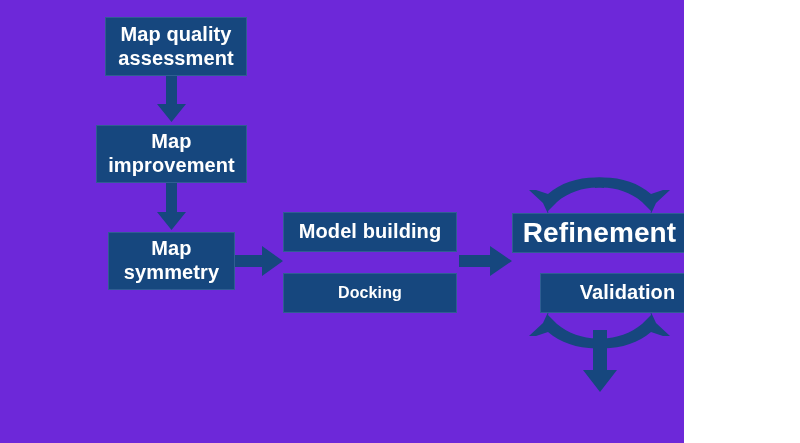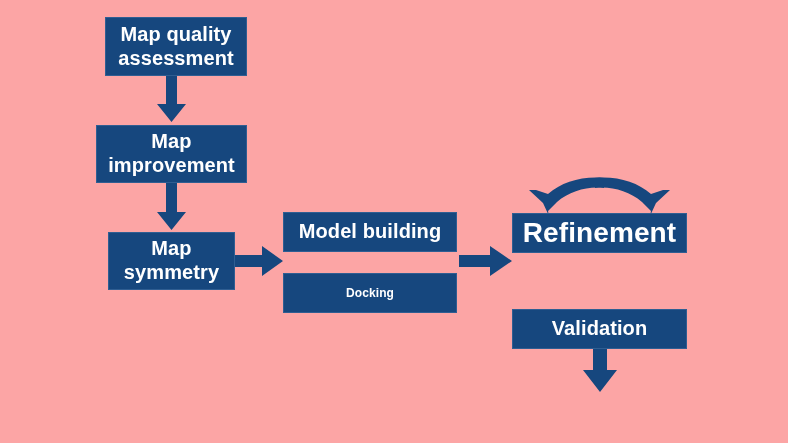--- a/index.html
+++ b/index.html
@@ -5,23 +5,23 @@
   html, body {
     margin: 0;
     padding: 0;
     background: #ffffff;
   }
   body {
     font-family: "Liberation Sans", sans-serif;
   }
   #canvas {
     position: relative;
-    width: 788px;
+    width: 684px;
     height: 443px;
-    background: #fca5a5;
+    background: #6d28d9;
     overflow: hidden;
   }
   .node {
     position: absolute;
     box-sizing: border-box;
     background: #16477E;
     border: 1px solid #2F5E92;
     color: #ffffff;
     display: flex;
     align-items: center;
@@ -115,26 +115,26 @@
 
   <div class="node" style="left:108px; top:232px; width:127px; height:58px; font-size:20px;">
     <span class="lbl">Map
 symmetry</span>
   </div>
 
   <div class="node" style="left:283px; top:212px; width:174px; height:40px; font-size:20px;">
     <span class="lbl">Model building</span>
   </div>
 
-  <div class="node" style="left:283px; top:273px; width:174px; height:40px; font-size:12px;">
+  <div class="node" style="left:283px; top:273px; width:174px; height:40px; font-size:16px;">
     <span class="lbl">Docking</span>
   </div>
 
   <div class="node" style="left:512px; top:213px; width:175px; height:40px; font-size:28px;">
     <span class="lbl">Refinement</span>
   </div>
 
-  <div class="node" style="left:512px; top:273px; width:175px; height:40px; font-size:20px;margin-top:36px;">
+  <div class="node" style="left:540px; top:273px; width:175px; height:40px; font-size:20px;">
     <span class="lbl">Validation</span>
   </div>
 
 
 </div>
 
 </body></html>

